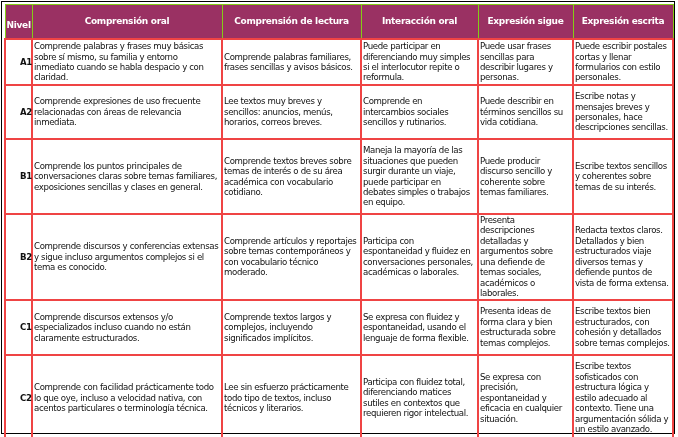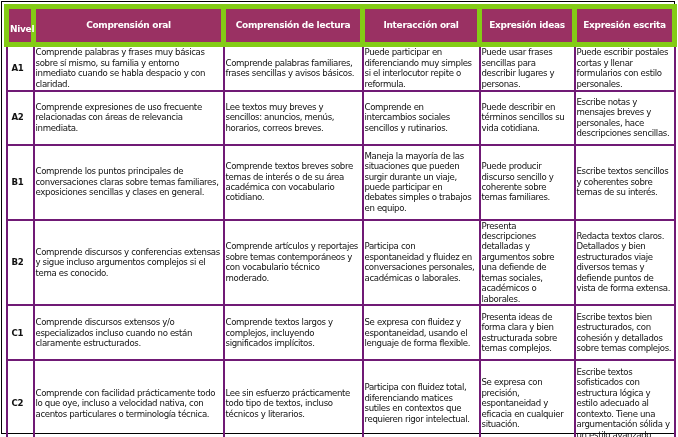--- a/index.html
+++ b/index.html
@@ -8,28 +8,28 @@
     position: absolute; left: 1px; top: 1px; width: 674px; height: 433px;
     border: 1px solid #000; box-sizing: border-box; padding: 2px;
   }
   table {
     border-collapse: collapse; width: 668px; height: 427px; table-layout: fixed;
     font-family: "DejaVu Sans", sans-serif; font-size: 8.6px; color: #111;
     letter-spacing: -0.35px; line-height: 1.22;
   }
   th {
     background: #9a3163; color: #ffffff; font-weight: bold; font-size: 9px;
-    border: 5px solid #84cc16; height: 25px; padding: 0 2px; text-align: center;
+    border: 1px solid #84cc16; height: 25px; padding: 0 2px; text-align: center;
     letter-spacing: -0.3px;
   }
   th.lvl { text-align: left; padding-left: 1px; padding-top: 8px; vertical-align: middle; }
   td {
-    border: 2px solid #701a75; vertical-align: middle; padding: 0 2px 0 1px; text-align: left;
+    border: 2px solid #ef4444; vertical-align: middle; padding: 0 2px 0 1px; text-align: left;
   }
-  td.lvl { font-weight: bold; padding-left: 4px; }
+  td.lvl { font-weight: bold; padding-left: 14px; }
   tr.r-a1 { height: 46px; }
   tr.r-a2 { height: 54px; }
   tr.r-b1 { height: 75px; }
   tr.r-b2 { height: 85px; }
   tr.r-c1 { height: 55px; }
   tr.r-c2 { height: 86px; }
 </style>
 </head>
 <body>
 
@@ -42,21 +42,21 @@
     <col style="width:117px">
     <col style="width:95px">
     <col style="width:100px">
   </colgroup>
   <thead>
     <tr>
       <th class="lvl">Nivel</th>
       <th>Comprensión oral</th>
       <th>Comprensión de lectura</th>
       <th>Interacción oral</th>
-      <th>Expresión ideas</th>
+      <th>Expresión sigue</th>
       <th>Expresión escrita</th>
     </tr>
   </thead>
   <tbody>
     <tr class="r-a1">
       <td class="lvl">A1</td>
       <td>Comprende palabras y frases muy básicas sobre sí mismo, su familia y entorno inmediato cuando se habla despacio y con claridad.</td>
       <td>Comprende palabras familiares, frases sencillas y avisos básicos.</td>
       <td>Puede participar en diferenciando muy simples si el interlocutor repite o reformula.</td>
       <td>Puede usar frases sencillas para describir lugares y personas.</td>

